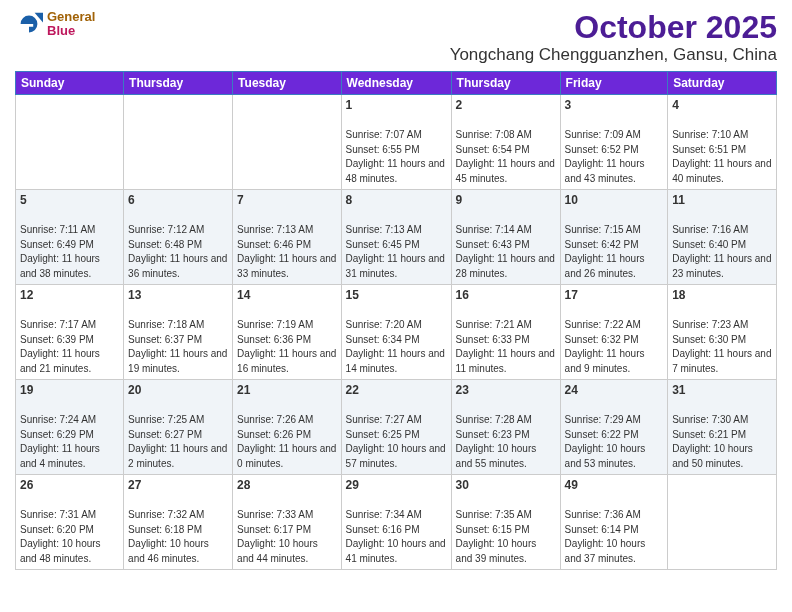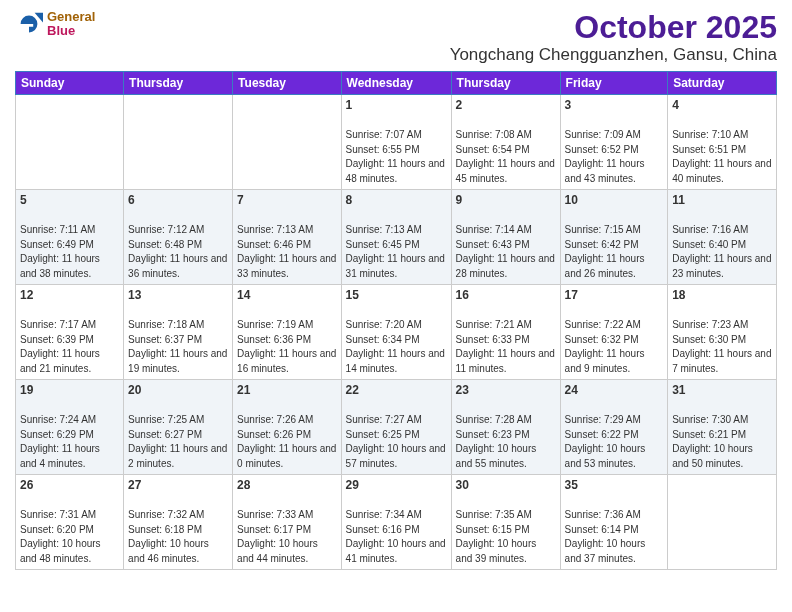--- a/index.html
+++ b/index.html
@@ -257,20 +257,20 @@
           </td>
           <td>
             <span class="day-num">29</span>
             <div class="day-info">Sunrise: 7:34 AM<br>Sunset: 6:16 PM<br>Daylight: 10 hours and 41 minutes.</div>
           </td>
           <td>
             <span class="day-num">30</span>
             <div class="day-info">Sunrise: 7:35 AM<br>Sunset: 6:15 PM<br>Daylight: 10 hours and 39 minutes.</div>
           </td>
           <td>
-            <span class="day-num">35</span>
+            <span class="day-num">49</span>
             <div class="day-info">Sunrise: 7:36 AM<br>Sunset: 6:14 PM<br>Daylight: 10 hours and 37 minutes.</div>
           </td>
           <td class="empty"></td>
         </tr>
       </tbody>
   </table>
 </div>
 
 </body></html>

